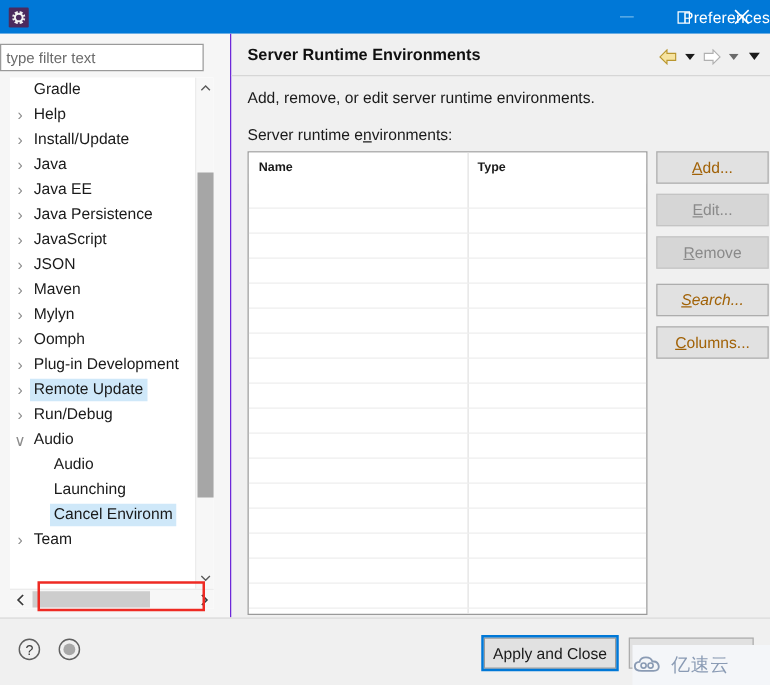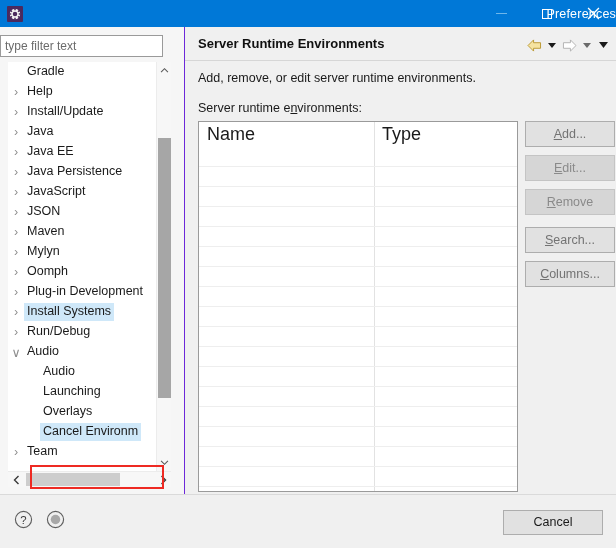--- a/index.html
+++ b/index.html
@@ -199,21 +199,21 @@
     width: 320px; height: 371px;
     background: #ffffff;
     border: 1px solid #9a9a9a;
     overflow: hidden;
   }
   .table-head {
     position: relative;
     height: 25px;
     display: flex;
     background: #ffffff;
-    font-size: 18px; color: #1a1a1a;
+    font-size: 10px; color: #1a1a1a; font-weight: bold;
   }
   .th {
     display: flex; align-items: center;
     padding-left: 8px;
   }
   .th.name { width: 175px; }
   .th.type { flex: 1; }
   .col-divider {
     position: absolute; left: 175px; top: 0;
     width: 1px; height: 371px;
@@ -234,30 +234,30 @@
     width: 90px;
   }
   .pbtn {
     display: block;
     width: 90px; height: 26px;
     margin-bottom: 8px;
     background: #e1e1e1;
     border: 1px solid #adadad;
     font-family: "Liberation Sans", sans-serif;
     font-size: 12.5px;
-    color: #737373;
+    color: #a16207;
     cursor: default;
     padding: 0;
   }
   .pbtn.disabled {
     color: #8a8a8a;
     background: #d6d6d6;
     border-color: #c4c4c4;
   }
-  .pbtn.gap { margin-top: 12px; }
+  .pbtn.gap { margin-top: 12px; font-style: italic; }
   .mn { text-decoration: underline; }
 
   
   .bottom-bar {
     position: absolute; left: 0; top: 494px;
     width: 616px; height: 54px;
     background: #f0f0f0;
     border-top: 1px solid #dadada;
   }
   .bb-icon {
@@ -397,41 +397,37 @@
           <div class="tree-row">
             <span class="tree-arrow" style="margin-left: 0px;">›</span>
             <span class="tree-label">Oomph</span>
           </div>
           <div class="tree-row">
             <span class="tree-arrow" style="margin-left: 0px;">›</span>
             <span class="tree-label">Plug-in Development</span>
           </div>
           <div class="tree-row highlight">
             <span class="tree-arrow" style="margin-left: 0px;">›</span>
-            <span class="tree-label">Install Systems</span>
+            <span class="tree-label">Remote Update</span>
           </div>
           <div class="tree-row">
             <span class="tree-arrow" style="margin-left: 0px;">›</span>
             <span class="tree-label">Run/Debug</span>
           </div>
           <div class="tree-row">
             <span class="tree-arrow" style="margin-left: 0px;">∨</span>
             <span class="tree-label">Audio</span>
           </div>
           <div class="tree-row">
             <span class="tree-arrow" style="margin-left: 16px;"></span>
             <span class="tree-label">Audio</span>
           </div>
           <div class="tree-row">
             <span class="tree-arrow" style="margin-left: 16px;"></span>
             <span class="tree-label">Launching</span>
-          </div>
-          <div class="tree-row">
-            <span class="tree-arrow" style="margin-left: 16px;"></span>
-            <span class="tree-label">Overlays</span>
           </div>
           <div class="tree-row selected">
             <span class="tree-arrow" style="margin-left: 16px;"></span>
             <span class="tree-label">Cancel Environm</span>
           </div>
           <div class="tree-row">
             <span class="tree-arrow" style="margin-left: 0px;">›</span>
             <span class="tree-label">Team</span>
           </div>
         </div>
@@ -550,16 +546,25 @@
       </svg>
     </div>
     <div class="bb-icon restore">
       <svg width="19" height="19" viewBox="0 0 20 20">
         <circle cx="10" cy="10" r="8.5" fill="#f0f0f0" stroke="#5f5f5f" stroke-width="1.2"></circle>
         <circle cx="10" cy="10" r="5" fill="#a8a8a8"></circle>
       </svg>
     </div>
   </div>
 
+  <button class="apply-btn">Apply and Close</button>
   <div class="cancel-btn">Cancel</div>
 
+  <div class="watermark">
+    <svg width="28" height="20" viewBox="0 0 30 20" style="flex:0 0 auto;margin-right:3px;">
+      <path d="M8 15 Q2 15 2 11 Q2 7.5 6 7.3 Q7 3.5 11.5 3.5 Q16 3.5 17 7 Q22 6.5 22.5 11 Q23 15 18 15 Z" fill="none" stroke="#8a9bb4" stroke-width="1.6"></path>
+      <circle cx="9.5" cy="10.5" r="2.2" fill="none" stroke="#8a9bb4" stroke-width="1.4"></circle>
+      <circle cx="15.5" cy="10.5" r="2.2" fill="none" stroke="#8a9bb4" stroke-width="1.4"></circle>
+    </svg>
+    <span class="wm-text">亿速云</span>
+  </div>
 
 </div>
 
 </body></html>

